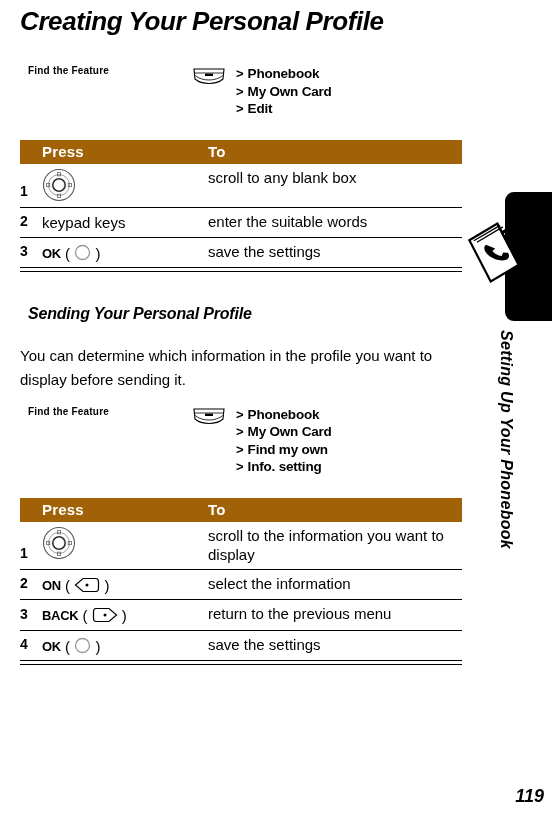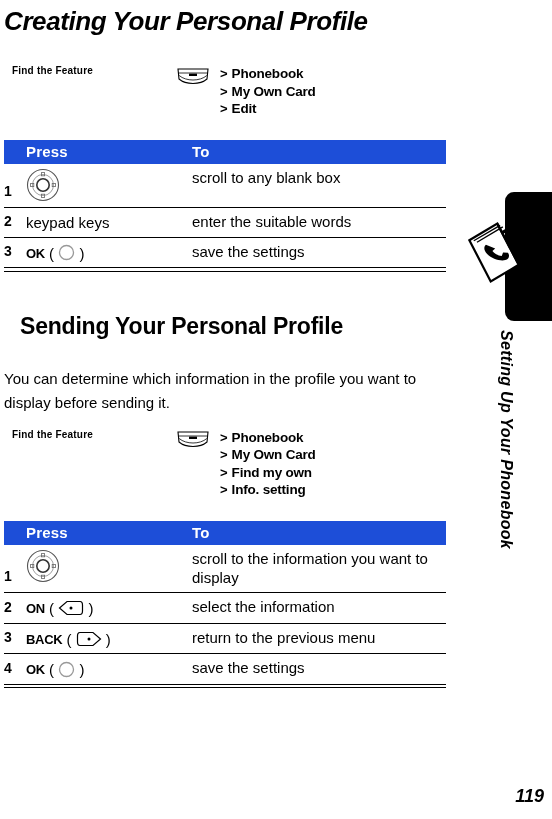--- a/index.html
+++ b/index.html
@@ -9,37 +9,38 @@
     font-family:"Liberation Sans", sans-serif;
     color:#000;
     position:relative;
     overflow:hidden;
   }
   .page{position:absolute;inset:0;}
 
   
   .content{
     position:absolute;
-    left:4px; top:0; width:452px;
+    left:20px; top:0; width:452px;
   }
 
   h1.title{
     font-size:26px;
     font-weight:bold;
     font-style:italic;
     letter-spacing:-0.4px;
     margin:0;
     padding:8px 0 0 0;
     line-height:1.05;
   }
   h2.subtitle{
-    font-size:23px;
-    font-weight:bold;
+    font-size:16px;
+    font-weight:bold;
+    font-style:italic;
     letter-spacing:-0.2px;
-    margin:16px;
+    margin:8px;
     line-height:1.05;
   }
   p.body{
     font-size:15px;
     line-height:20px;
     margin:0;
   }
   .bold-inline{font-weight:bold;font-stretch:condensed;letter-spacing:-0.2px;}
 
   
@@ -72,21 +73,21 @@
   }
   .gt{font-weight:bold;font-size:13px;margin-right:4px;}
 
   
   table.steps{
     border-collapse:collapse;
     width:442px;
     table-layout:fixed;
   }
   table.steps th{
-    background:#1d4ed8;
+    background:#a16207;
     color:#fff;
     font-size:15px;
     font-weight:bold;
     text-align:left;
     padding:3px 0 4px 0;
     letter-spacing:0.2px;
   }
   table.steps th.num{width:22px;}
   table.steps th.press{width:166px;}
   table.steps th.to{width:254px;}

